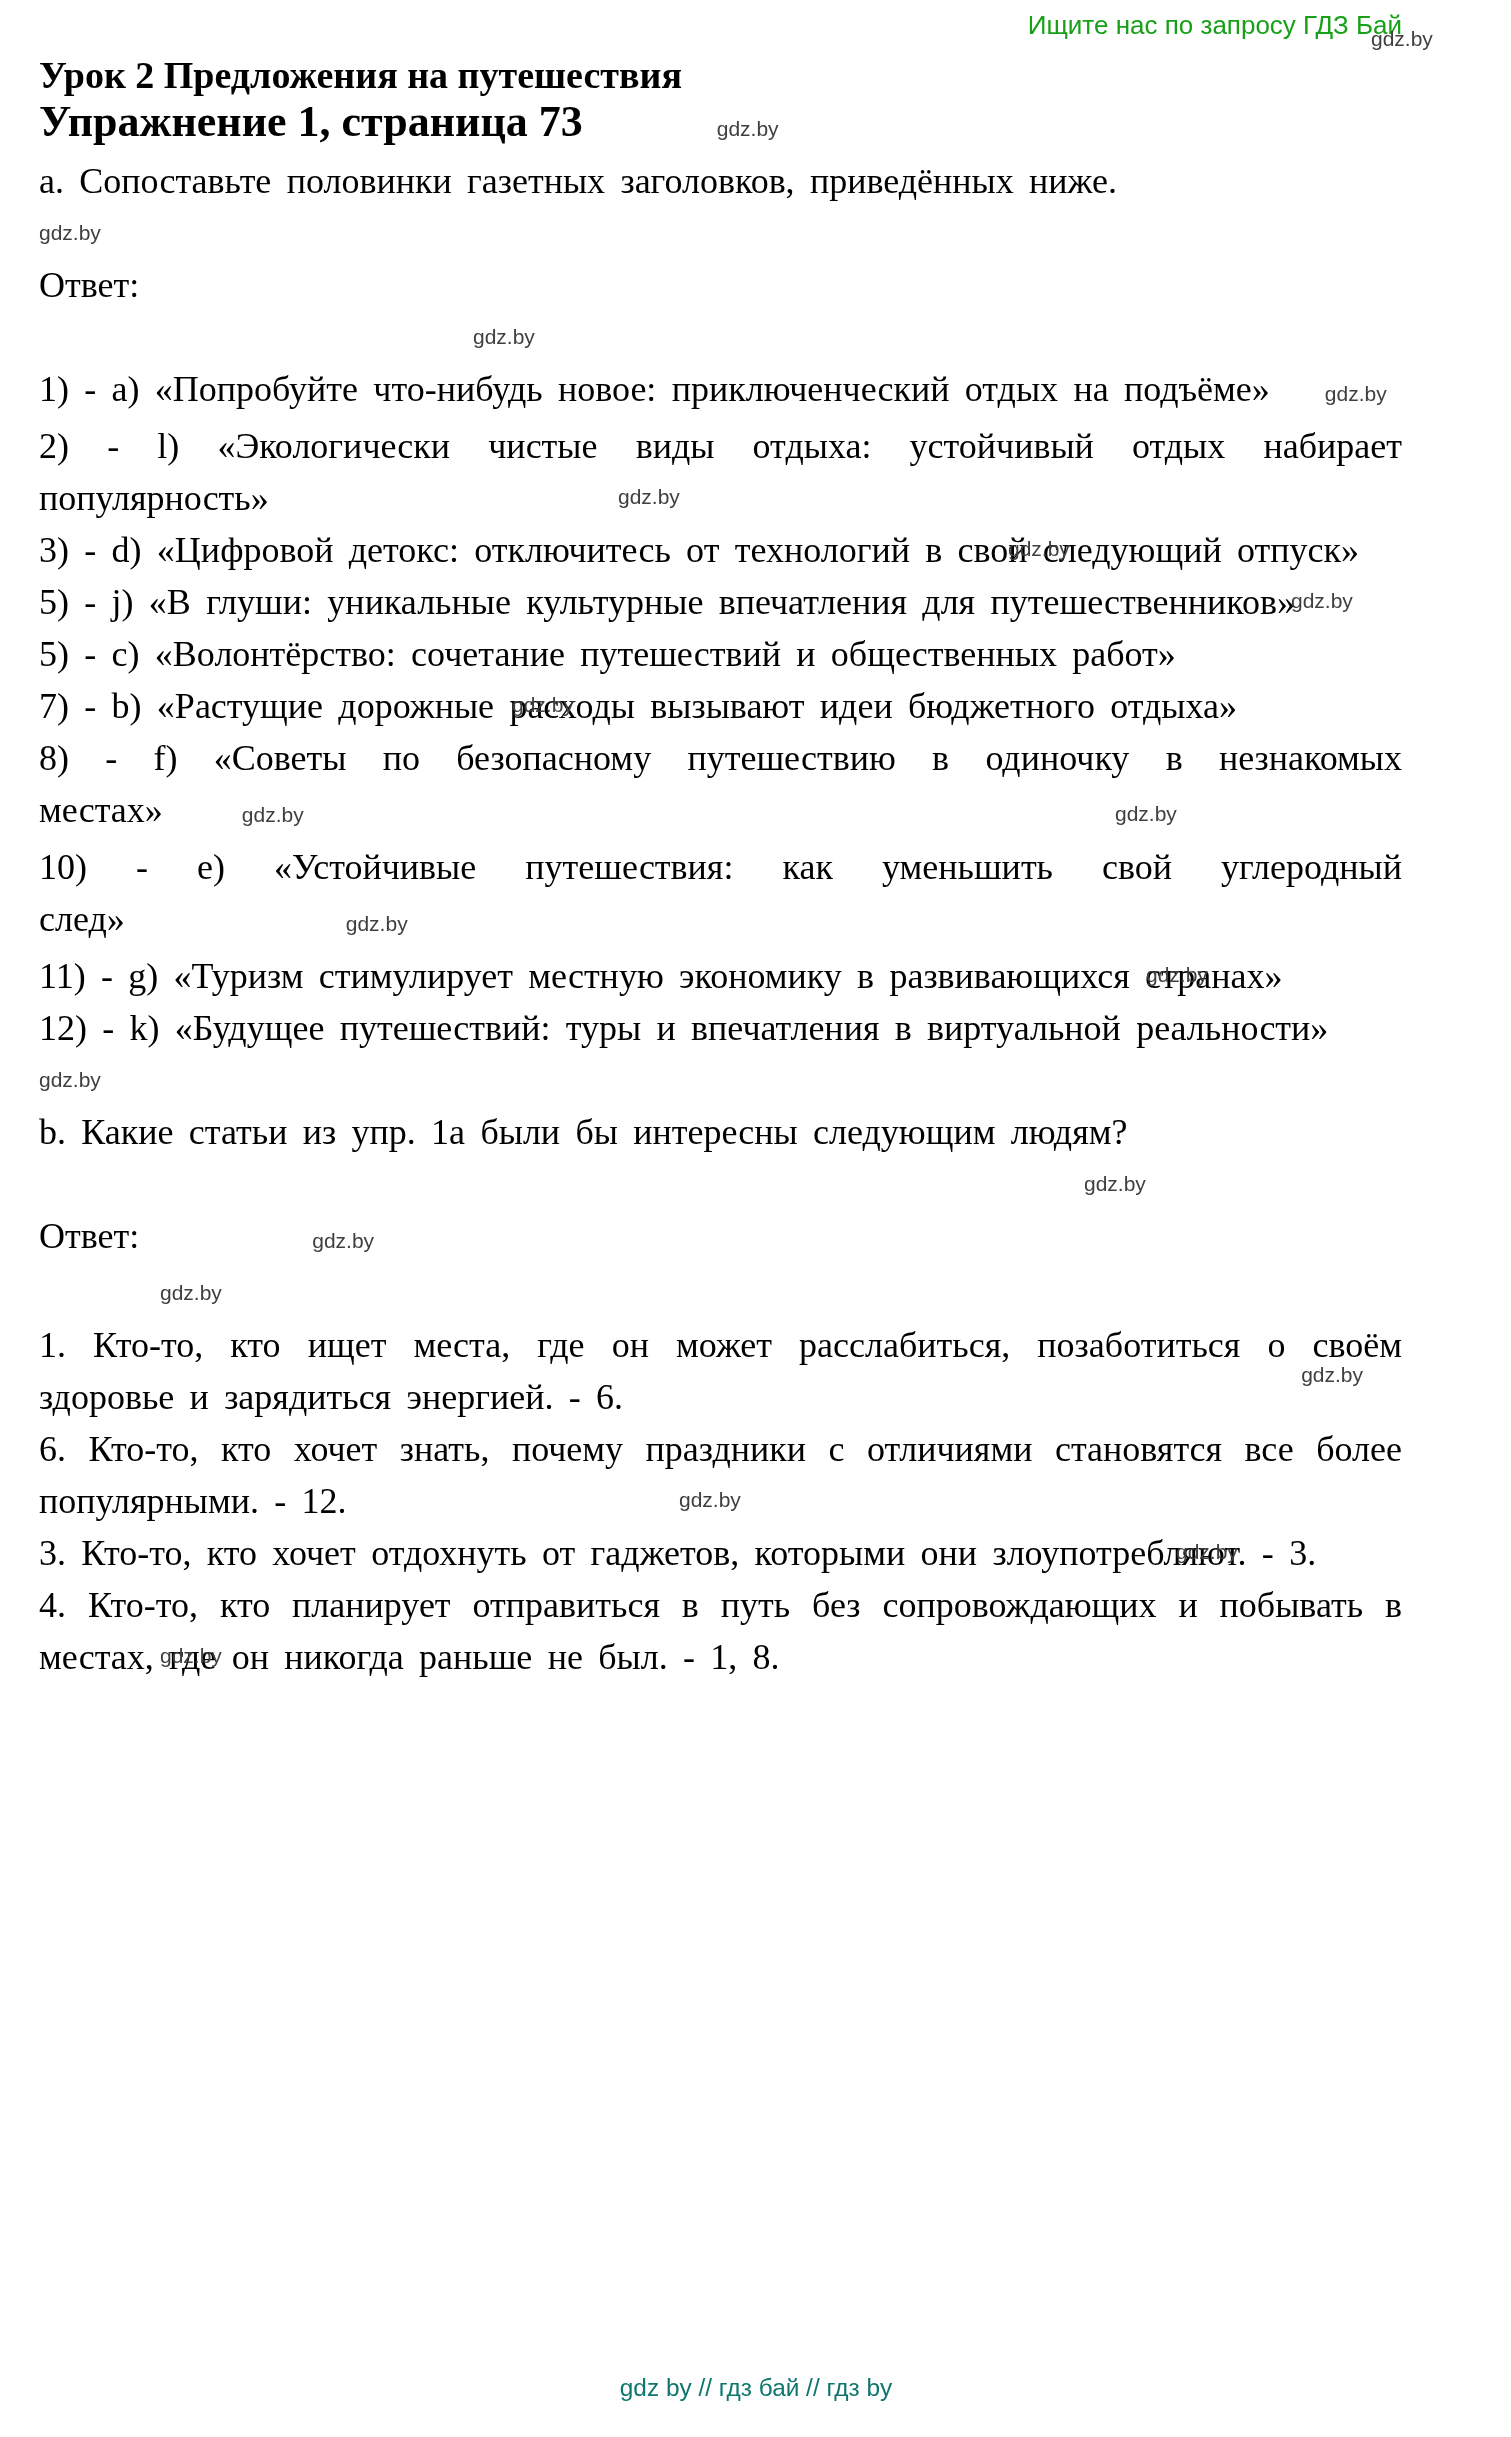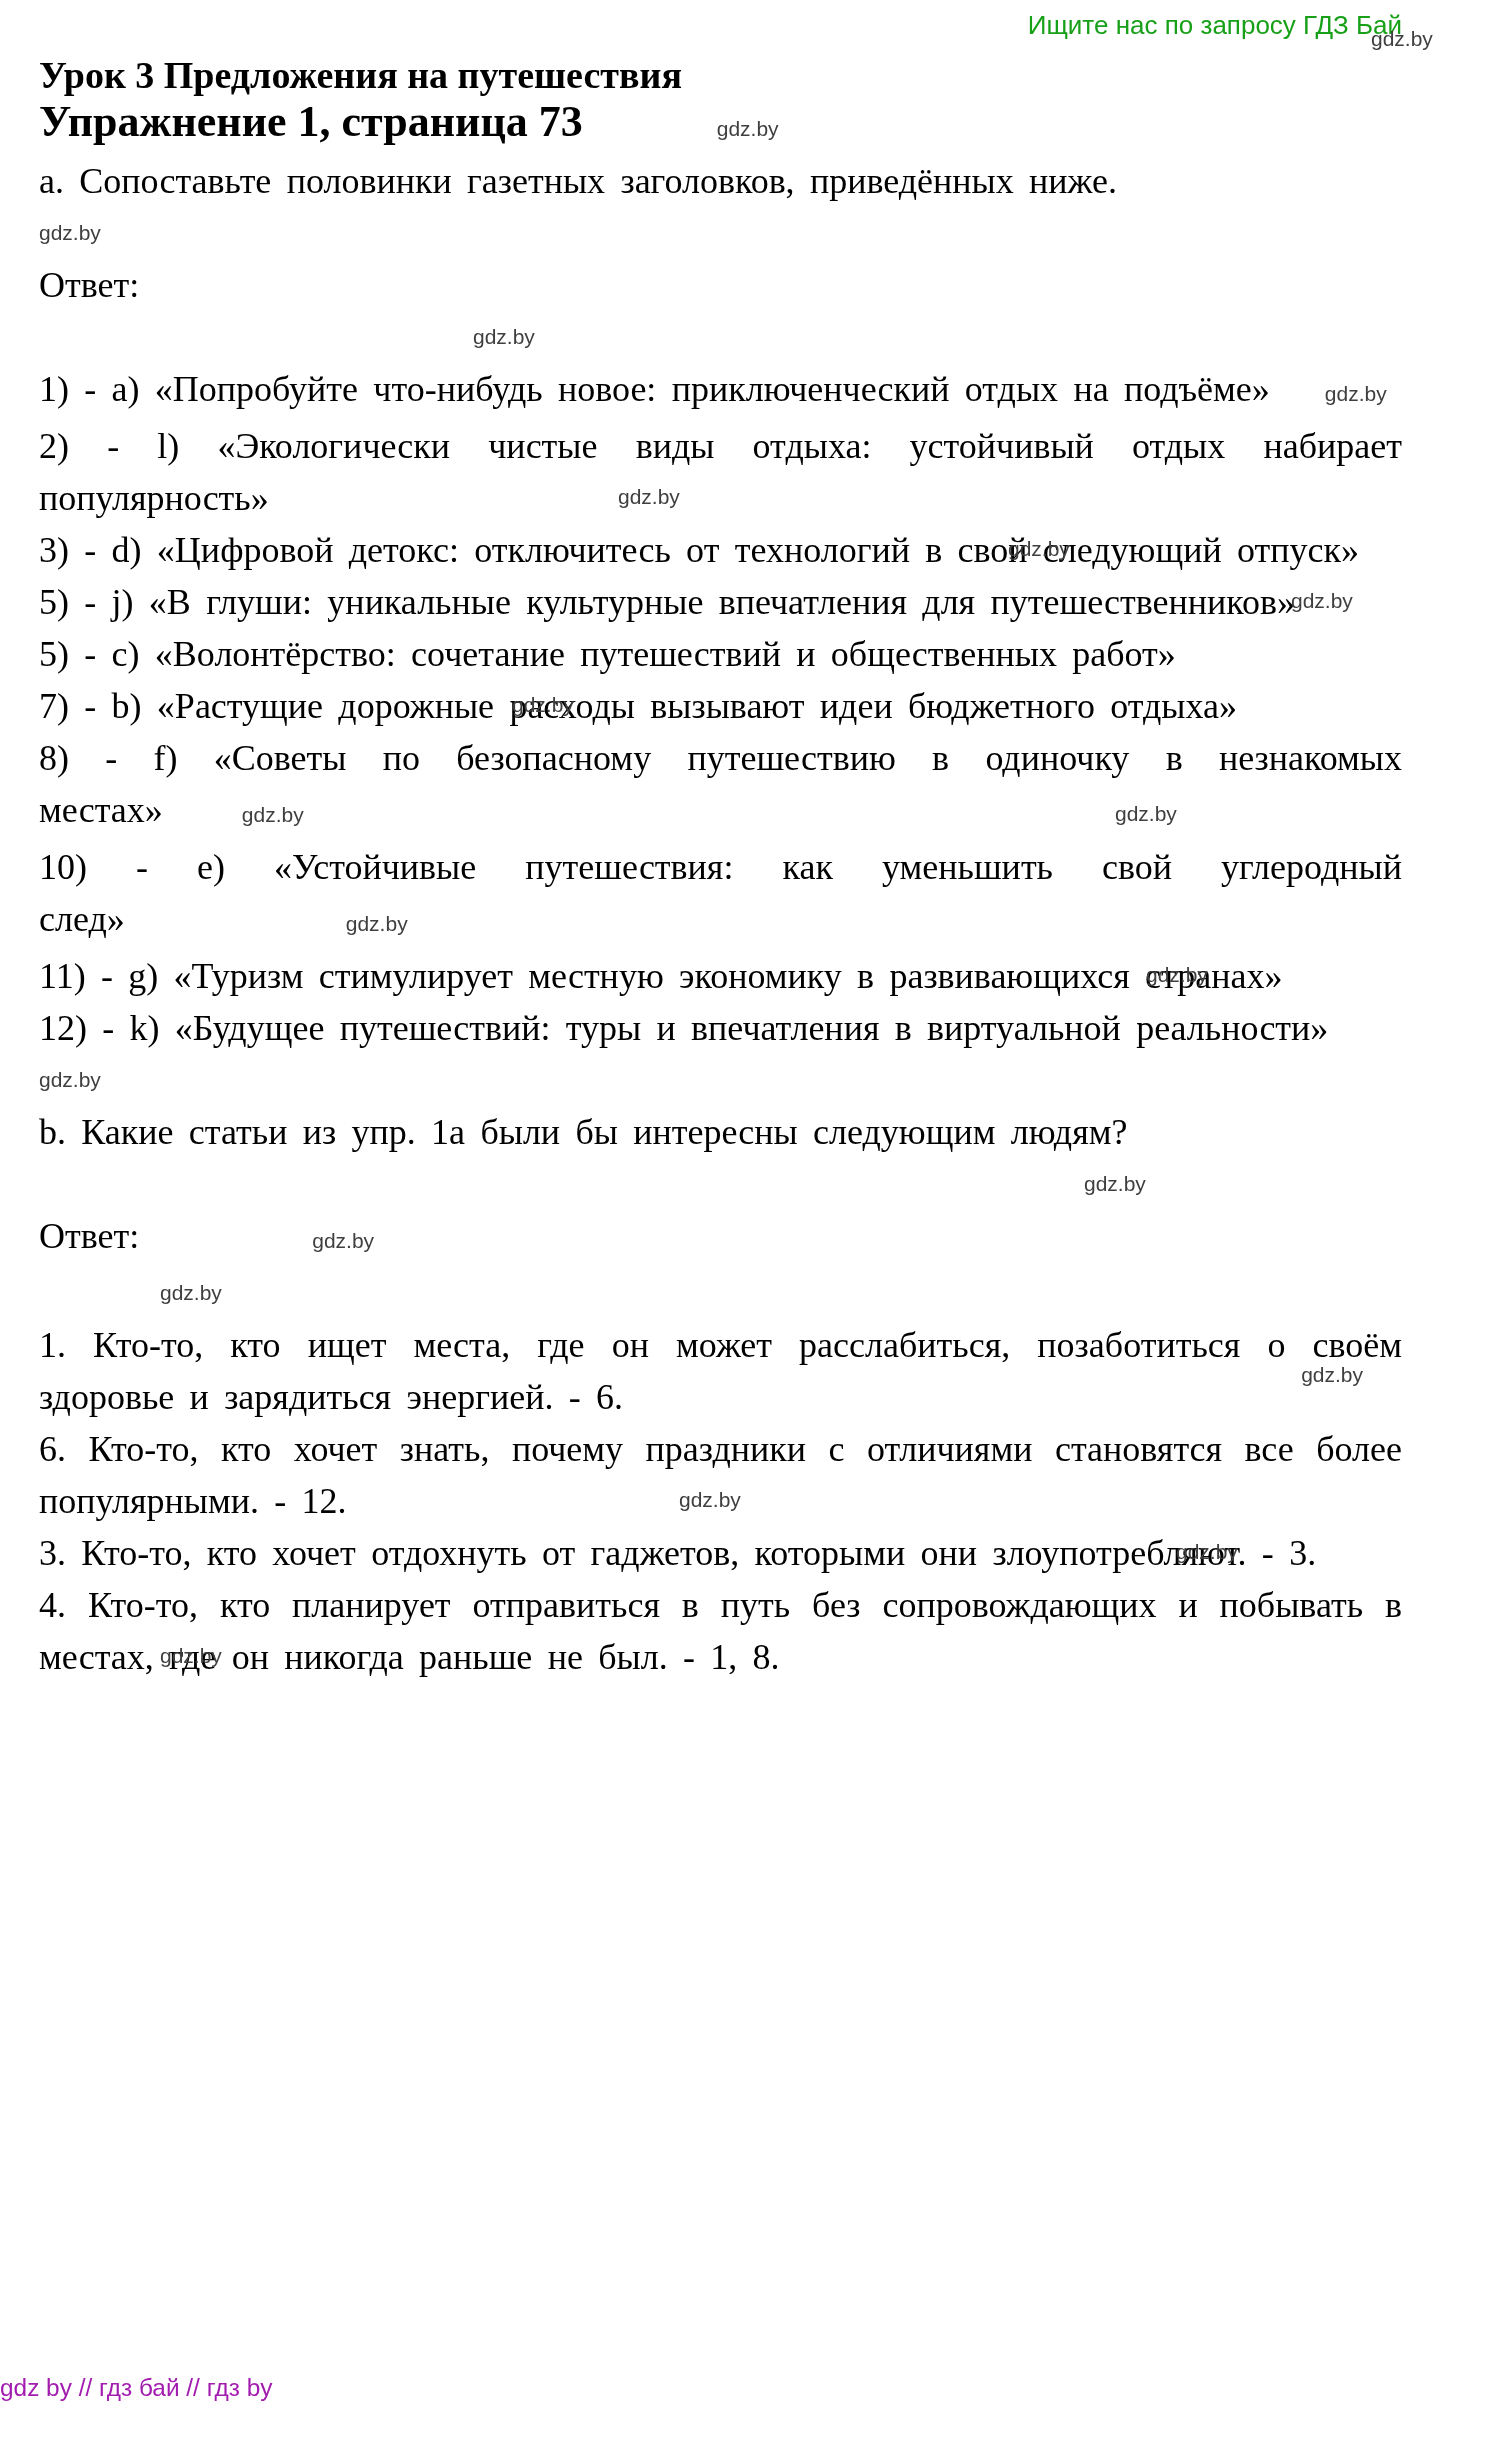--- a/index.html
+++ b/index.html
@@ -43,36 +43,36 @@
     letter-spacing:0;
   }
   .wmi { margin-left:39px; white-space:nowrap; }
   .wm-flow { height:52px; line-height:52px; }
   .wm-zero { height:0; line-height:0; }
   .wm-zero .wm { position:relative; top:-27px; display:inline-block; }
   .wm-abs { position:absolute; }
   .abs-tr { position:absolute; left:1371px; top:27px; }
   .footer {
     position:absolute; left:0; right:0; bottom:36px;
-    text-align:left;
+    text-align:center;
     font-family:"Liberation Sans", sans-serif;
     font-size:24.4px;
-    color:#a21caf;
+    color:#0f766e;
   }
 </style>
 </head>
 <body>
 
 <div class="page">
 
   <span class="wm abs-tr">gdz.by</span>
 
   <div class="banner">Ищите нас по запросу ГДЗ Бай</div>
 
-  <h1>Урок 3 Предложения на путешествия</h1>
+  <h1>Урок 2 Предложения на путешествия</h1>
 
   <div class="subrow">
     <span class="h2">Упражнение 1, страница 73</span><span class="wm wmi" style="margin-left:134px">gdz.by</span>
   </div>
 
   <p class="body">a. Сопоставьте половинки газетных заголовков, приведённых ниже.</p>
 
   <div class="wm-flow" style="margin-left:0px"><span class="wm">gdz.by</span></div>
 
   <p class="body">Ответ:</p>

